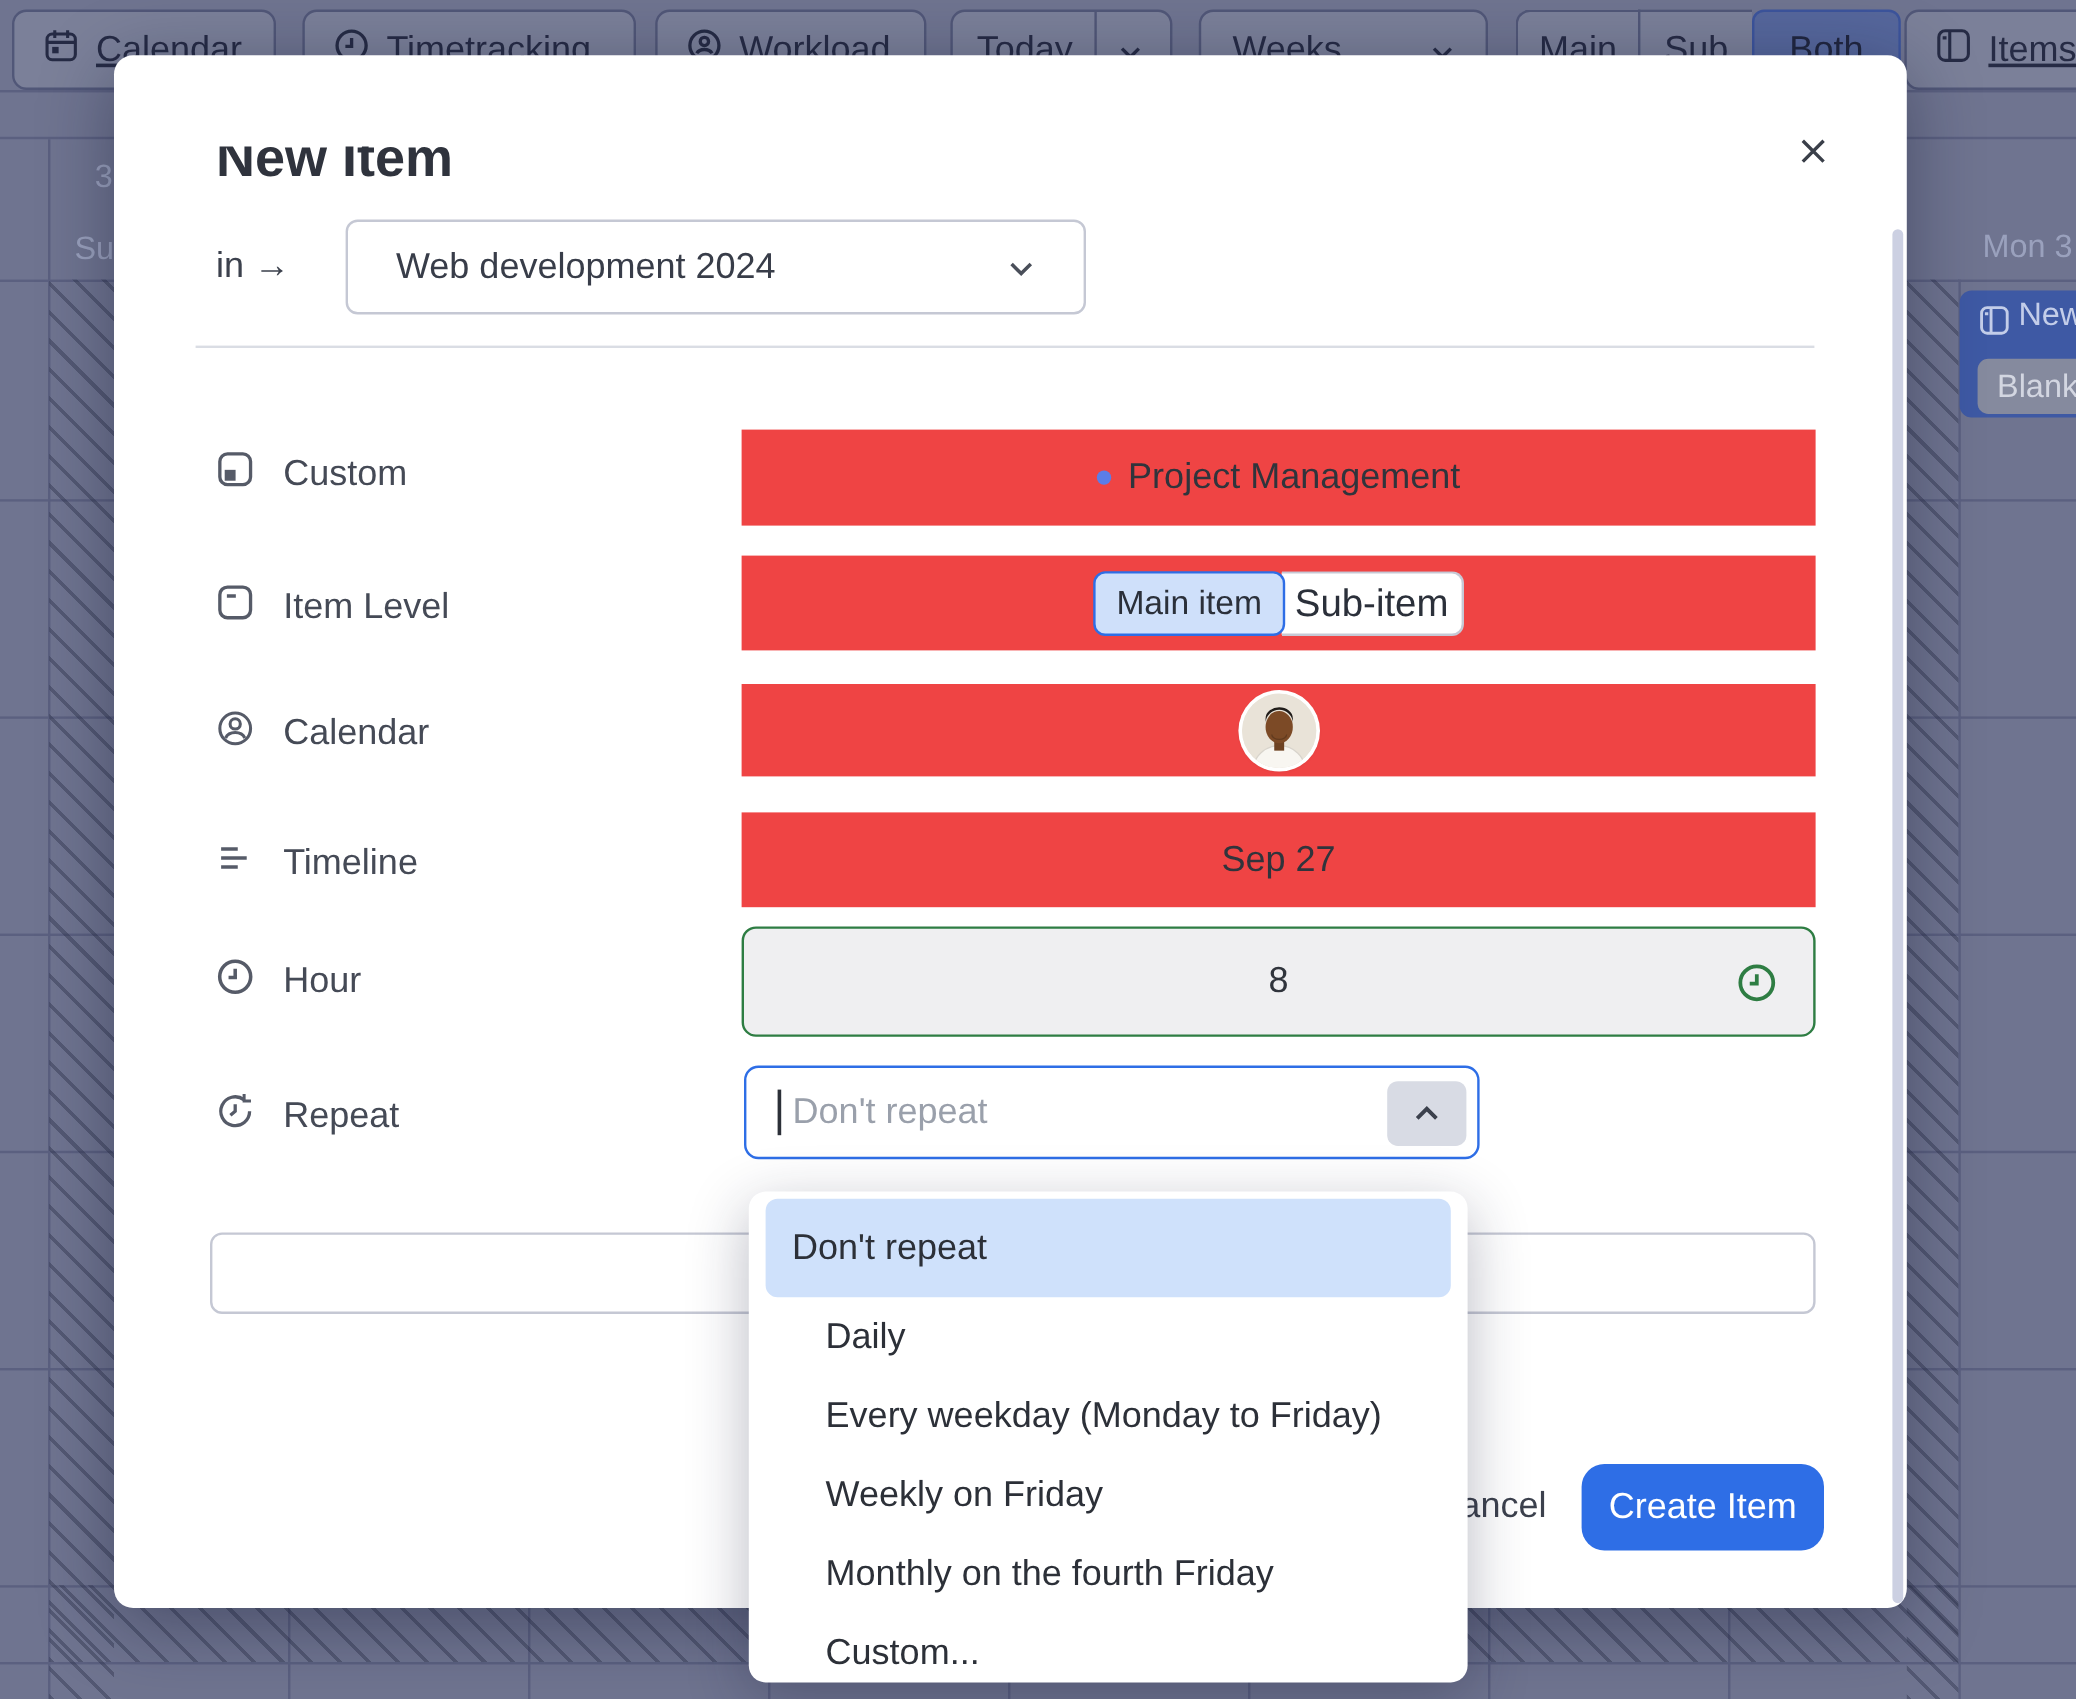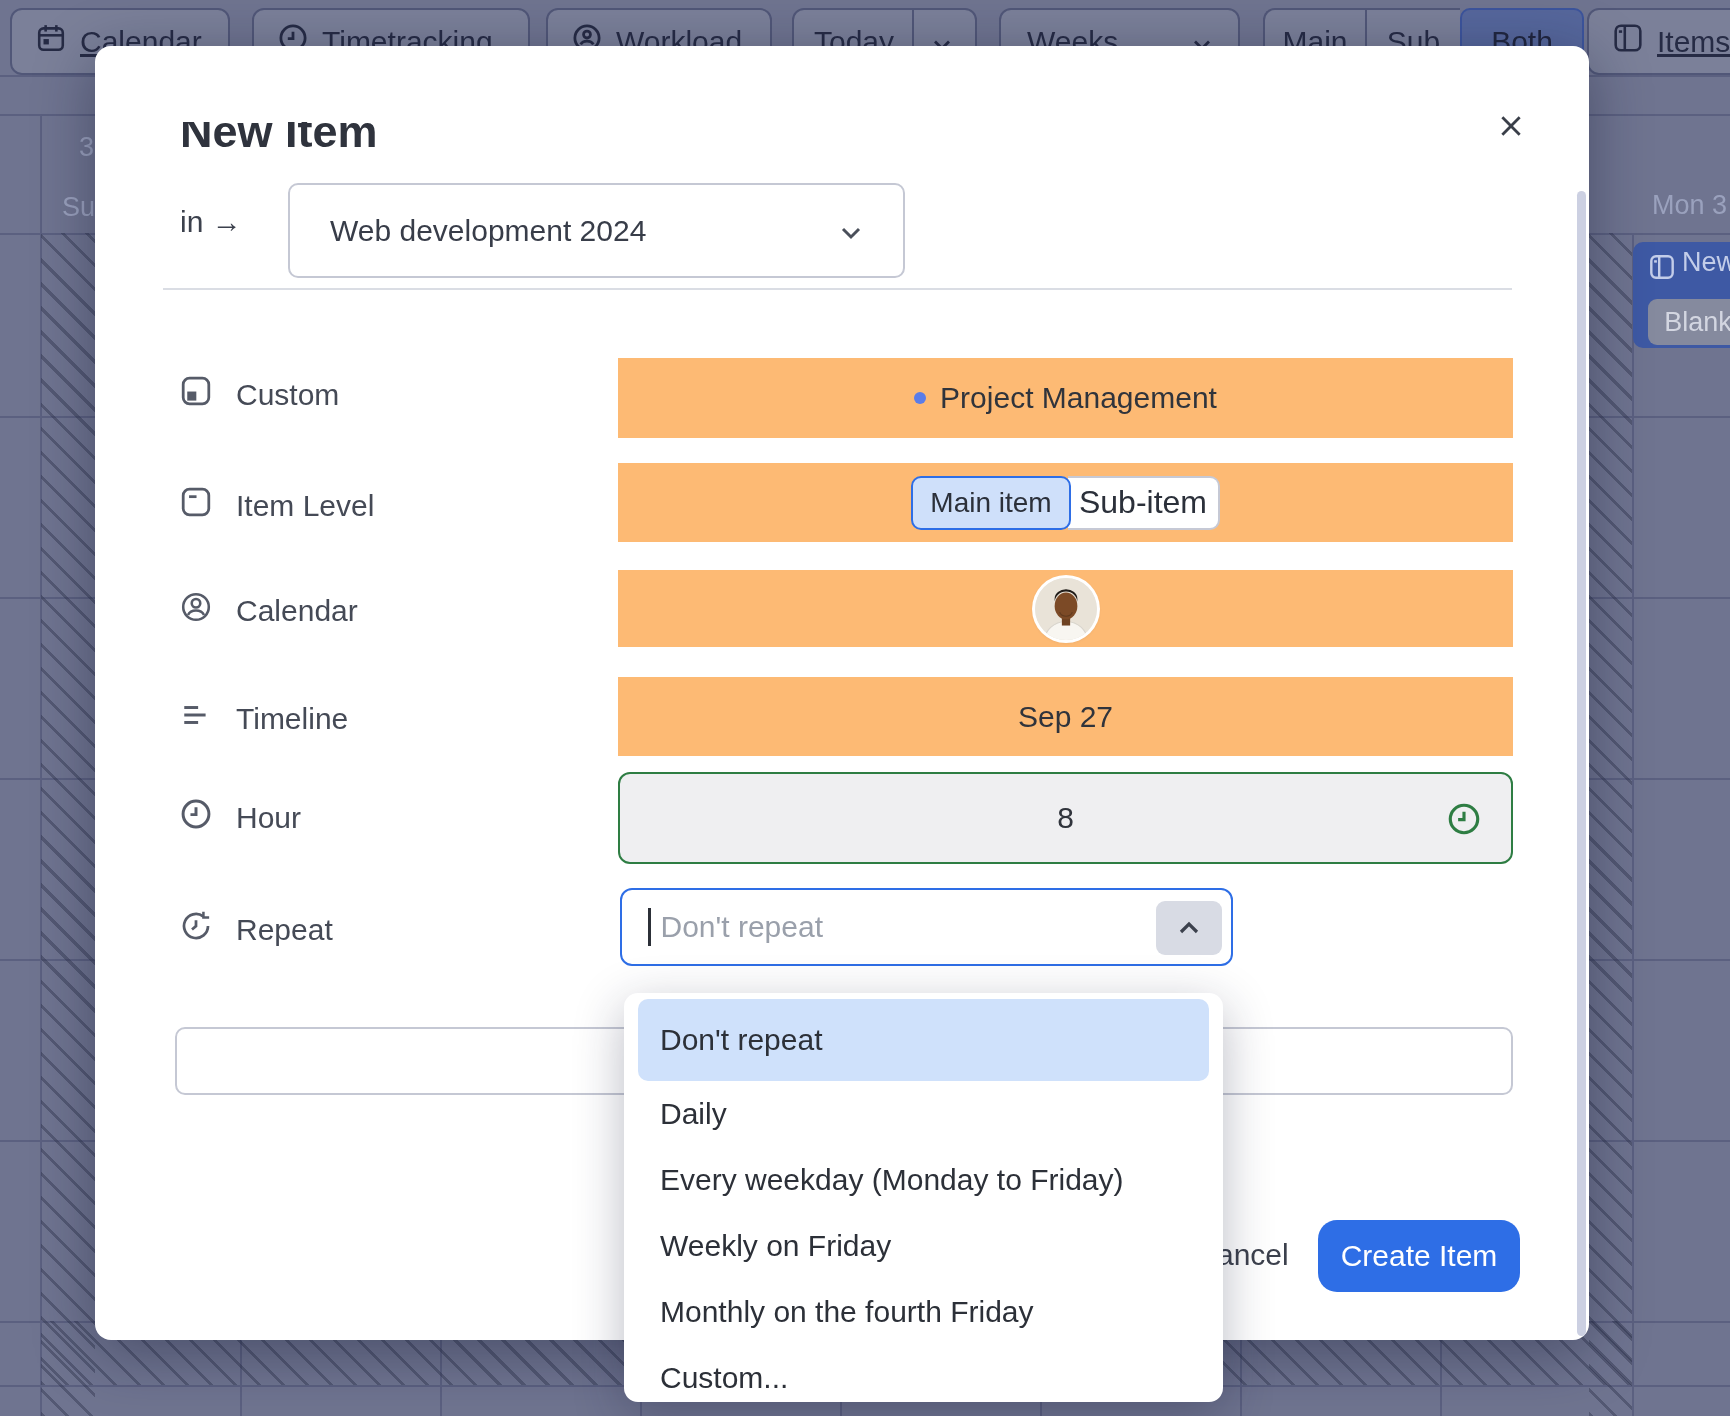--- a/index.html
+++ b/index.html
@@ -22,46 +22,46 @@
   .newcard{position:absolute;left:1633px;top:242px;width:112px;height:106px;background:#3e59a4;border-radius:10px;z-index:2;}
   .newcard .cap{position:absolute;left:49px;top:5px;color:#c3cde9;font-size:27px;white-space:nowrap;}
   .newbadge{position:absolute;left:1648px;top:299px;width:100px;height:46px;background:#858a9e;border-radius:9px;z-index:3;color:#d3d6e1;font-size:27px;display:flex;align-items:center;justify-content:center;}
 
   
   .modal{position:absolute;left:95px;top:46px;width:1494px;height:1294px;background:#ffffff;border-radius:16px;z-index:10;box-shadow:0 12px 60px rgba(15,20,45,.40);}
   .titleclip{position:absolute;left:85px;top:76px;width:420px;height:27px;overflow:hidden;}
   .titleclip span{display:block;font-size:45px;line-height:48px;font-weight:700;color:#2f333d;margin-top:-14px;white-space:nowrap;}
   .closex{position:absolute;left:1398px;top:62px;width:36px;height:36px;display:flex;align-items:center;justify-content:center;cursor:pointer;color:#3a3f49;}
   .inlabel{position:absolute;left:85px;top:159px;font-size:30px;color:#3c414d;}
-  .boardsel{position:absolute;left:193px;top:137px;width:617px;height:95px;box-sizing:border-box;border:2px solid #c5c8d4;border-radius:10px;display:flex;align-items:center;color:#383d49;font-size:30px;padding:0 40px;}
+  .boardsel{position:absolute;left:193px;top:137px;width:617px;height:79px;box-sizing:border-box;border:2px solid #c5c8d4;border-radius:10px;display:flex;align-items:center;color:#383d49;font-size:30px;padding:0 40px;}
   .boardsel .chev{margin-left:auto;color:#4a4f5a;}
   .divider{position:absolute;left:68px;top:242px;width:1349px;height:2px;background:#dadde4;}
 
   .rowlabel{position:absolute;left:85px;display:flex;align-items:center;gap:24px;color:#454a56;font-size:30px;}
   .rowlabel svg{color:#565b68;}
-  .field{position:absolute;left:523px;width:895px;background:#fdba74;display:flex;align-items:center;justify-content:center;font-size:30px;color:#30343c;box-sizing:border-box;}
+  .field{position:absolute;left:523px;width:895px;background:#ef4444;display:flex;align-items:center;justify-content:center;font-size:30px;color:#30343c;box-sizing:border-box;}
   .dot{width:12px;height:12px;border-radius:50%;background:#5b7de8;margin-right:14px;}
   .segctl{display:flex;}
   .mainitem{box-sizing:border-box;width:160px;height:54px;background:#cfe0fa;border:2.5px solid #2e6ee6;border-radius:10px;display:flex;align-items:center;justify-content:center;font-size:28px;color:#2b303a;z-index:2;}
   .subitem{box-sizing:border-box;width:152px;height:54px;background:#ffffff;border:2px solid #c6c9d5;border-left:none;border-radius:0 10px 10px 0;display:flex;align-items:center;justify-content:center;font-size:32px;color:#2b303a;margin-left:-3px;z-index:1;}
   .avatar{width:62px;height:62px;border-radius:50%;background:#ece7dd;box-shadow:0 0 0 3px #ffffff,0 1px 4px rgba(0,0,0,.25);overflow:hidden;}
   .hourfield{position:absolute;left:523px;top:726px;width:895px;height:92px;background:#efeff1;border:2.5px solid #2e7d43;border-radius:12px;box-sizing:border-box;display:flex;align-items:center;justify-content:center;font-size:30px;color:#30343c;}
   .hourclock{position:absolute;right:30px;top:28px;color:#2e7d43;}
   .repeatinput{position:absolute;left:525px;top:842px;width:613px;height:78px;box-sizing:border-box;border:2.5px solid #2e6ee6;border-radius:12px;background:#fff;display:flex;align-items:center;padding:0 0 0 26px;}
   .cursorbar{width:2.5px;height:38px;background:#2c3038;margin-right:10px;}
   .placeholder{font-size:30px;color:#9aa0ab;}
   .chevupbtn{position:absolute;right:9px;top:11px;width:66px;height:54px;background:#d8dbe4;border-radius:9px;display:flex;align-items:center;justify-content:center;color:#3c414d;}
   .nameinput{position:absolute;left:80px;top:981px;width:1338px;height:68px;box-sizing:border-box;border:2px solid #c5c8d4;border-radius:10px;background:#fff;}
   .cancelbtn{position:absolute;left:1082px;top:1192px;width:130px;text-align:center;font-size:30px;color:#3c414d;cursor:pointer;}
   .createbtn{position:absolute;left:1223px;top:1174px;width:202px;height:72px;background:#2e6ee6;border:none;border-radius:19px;color:#ffffff;font-size:30px;display:flex;align-items:center;justify-content:center;cursor:pointer;}
   .modalscroll{position:absolute;right:3px;top:145px;width:9px;height:1145px;background:#ccd0e2;border-radius:5px;}
 
   
   .ddpanel{position:absolute;left:624px;top:993px;width:599px;height:409px;background:#ffffff;border-radius:14px;z-index:30;box-shadow:0 14px 50px rgba(25,30,60,.30);overflow:hidden;}
-  .ddopt{height:66px;line-height:66px;padding-left:36px;font-size:30px;color:#2c3038;white-space:nowrap;cursor:pointer;}
+  .ddopt{height:66px;line-height:66px;padding-left:36px;font-size:30px;color:#2c3038;white-space:nowrap;cursor:pointer;margin-left:28px;}
   .ddsel{margin:6px 14px 0 14px;height:82px;line-height:82px;background:#cfe1fb;border-radius:10px;padding-left:22px;font-size:30px;color:#2c3038;cursor:pointer;}
 </style>
 </head>
 <body>
 
 <div class="canvas">
 
   <div class="hline" style="top:75px"></div>
   <div class="hline" style="top:114px"></div>
   <div class="hline" style="top:233px"></div>

